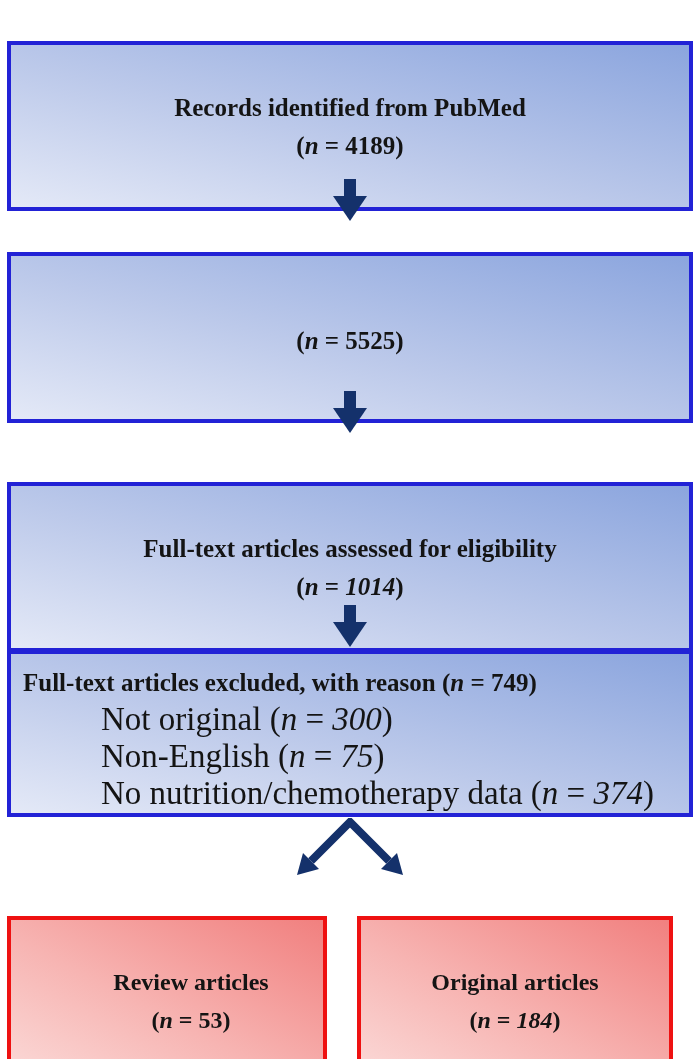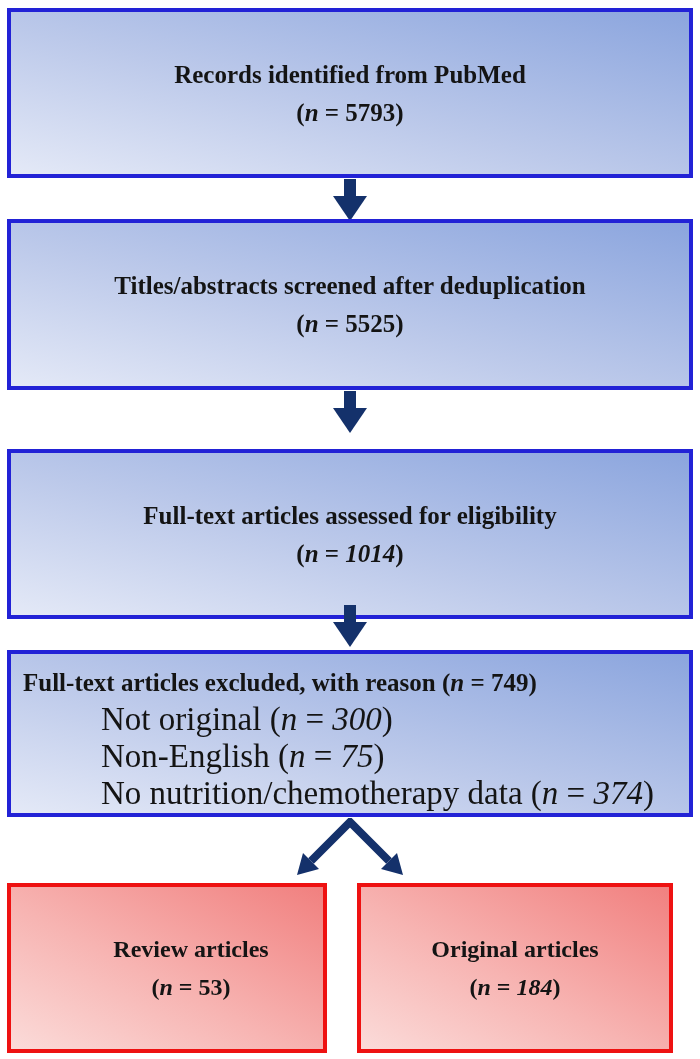--- a/index.html
+++ b/index.html
@@ -23,20 +23,21 @@
   .red {
     border: 4px solid #ee1111;
     background: linear-gradient(to top right, #fbdbd9 0%, #f7b4b2 45%, #f1807f 100%);
   }
   .centered {
     display: flex;
     flex-direction: column;
     justify-content: center;
     align-items: center;
     text-align: left;
+    margin-top: 33px;
   }
   .b-title {
     font-weight: 700;
     font-size: 25px;
     line-height: 33px;
   }
   .b-count {
     font-weight: 700;
     font-size: 25px;
     line-height: 33px;
@@ -76,30 +77,29 @@
   #arrow3 { left: 332px; top: 605px; }
   #split  { left: 265px; top: 818px; }
 </style>
 </head>
 <body>
 
 <div class="page">
 
   <section class="box blue centered" id="box1">
     <div class="b-title">Records identified from PubMed</div>
-    <div class="b-count"><span>(</span><span class="it">n</span><span> = </span><span>5793</span><span>)</span></div>
+    <div class="b-count"><span>(</span><span class="it">n</span><span> = </span><span>4189</span><span>)</span></div>
   </section>
 
   <svg class="arrow-svg" id="arrow1" width="36" height="42" viewBox="0 0 36 42">
     <rect x="12" y="0" width="12" height="19" fill="#14316b"></rect>
     <polygon points="1,17 35,17 18,42" fill="#14316b"></polygon>
   </svg>
 
   <section class="box blue centered" id="box2">
-    <div class="b-title">Titles/abstracts screened after deduplication</div>
     <div class="b-count"><span>(</span><span class="it">n</span><span> = </span><span>5525</span><span>)</span></div>
   </section>
 
   <svg class="arrow-svg" id="arrow2" width="36" height="42" viewBox="0 0 36 42">
     <rect x="12" y="0" width="12" height="19" fill="#14316b"></rect>
     <polygon points="1,17 35,17 18,42" fill="#14316b"></polygon>
   </svg>
 
   <section class="box blue centered" id="box3">
     <div class="b-title">Full-text articles assessed for eligibility</div>

